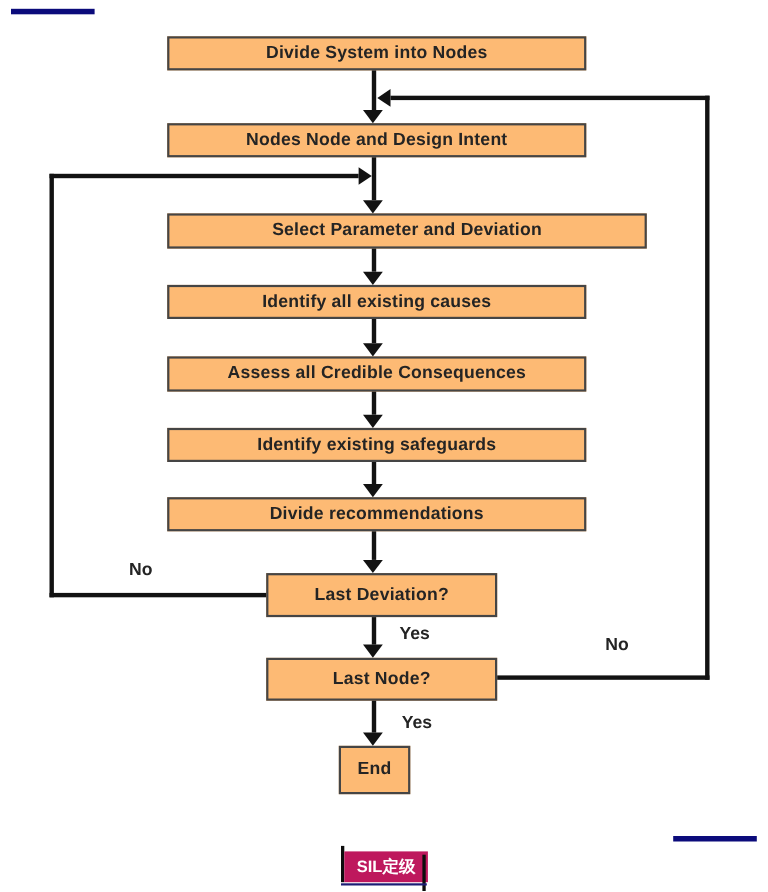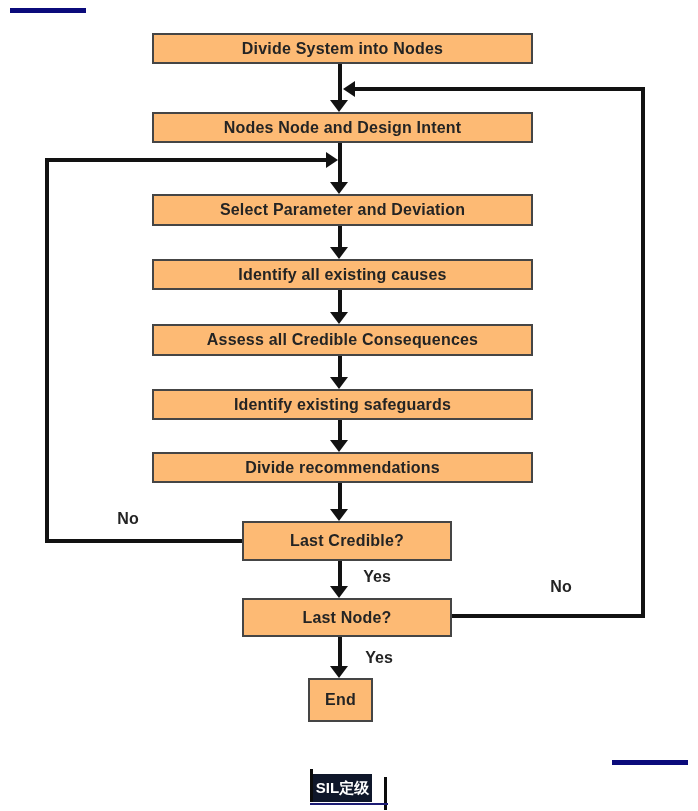--- a/index.html
+++ b/index.html
@@ -41,45 +41,45 @@
     border-bottom:8px solid transparent;
     border-left:12px solid #121212;
   }
   .lbl{
     position:absolute;
     font-weight:700;font-size:16px;color:#242424;
     text-align:center;
   }
   .badge{
     position:absolute;
-    left:313px;top:774px;width:59px;height:28px;
-    background:#0f172a;color:#ffffff;
+    left:313px;top:774px;width:76px;height:28px;
+    background:#be185d;color:#ffffff;
     display:flex;align-items:center;justify-content:center;
     font-weight:700;font-size:15px;
     cursor:pointer;
   }
   .badge-tick{position:absolute;width:3px;background:#0c0c0c;}
   .badge-underline{position:absolute;left:310px;top:803px;width:78px;height:2px;background:#1c1c74;}
 </style>
 </head>
 <body>
 
 <div class="stage">
 
   <div class="accent" style="left:10px;top:8px;width:76px;height:5px"></div>
   <div class="accent" style="left:612px;top:760px;width:76px;height:5px"></div>
 
   <div class="fbox" style="left:152px;top:33px;width:381px;height:31px">Divide System into Nodes</div>
   <div class="fbox" style="left:152px;top:112px;width:381px;height:31px">Nodes Node and Design Intent</div>
-  <div class="fbox" style="left:152px;top:194px;width:381px;height:32px">Select Parameter and Deviation</div>
+  <div class="fbox" style="left:152px;top:194px;width:436px;height:32px">Select Parameter and Deviation</div>
   <div class="fbox" style="left:152px;top:259px;width:381px;height:31px">Identify all existing causes</div>
   <div class="fbox" style="left:152px;top:324px;width:381px;height:32px">Assess all Credible Consequences</div>
   <div class="fbox" style="left:152px;top:389px;width:381px;height:31px">Identify existing safeguards</div>
   <div class="fbox" style="left:152px;top:452px;width:381px;height:31px">Divide recommendations</div>
-  <div class="fbox" style="left:242px;top:521px;width:210px;height:40px">Last Credible?</div>
+  <div class="fbox" style="left:242px;top:521px;width:210px;height:40px">Last Deviation?</div>
   <div class="fbox" style="left:242px;top:598px;width:210px;height:39px">Last Node?</div>
   <div class="fbox" style="left:308px;top:678px;width:65px;height:44px">End</div>
 
   <div class="vl" style="left:338px;top:64px;height:36px"></div>
   <div class="ah-down" style="left:330px;top:100px"></div>
 
   <div class="vl" style="left:338px;top:143px;height:39px"></div>
   <div class="ah-down" style="left:330px;top:182px"></div>
 
   <div class="vl" style="left:338px;top:226px;height:21px"></div>

